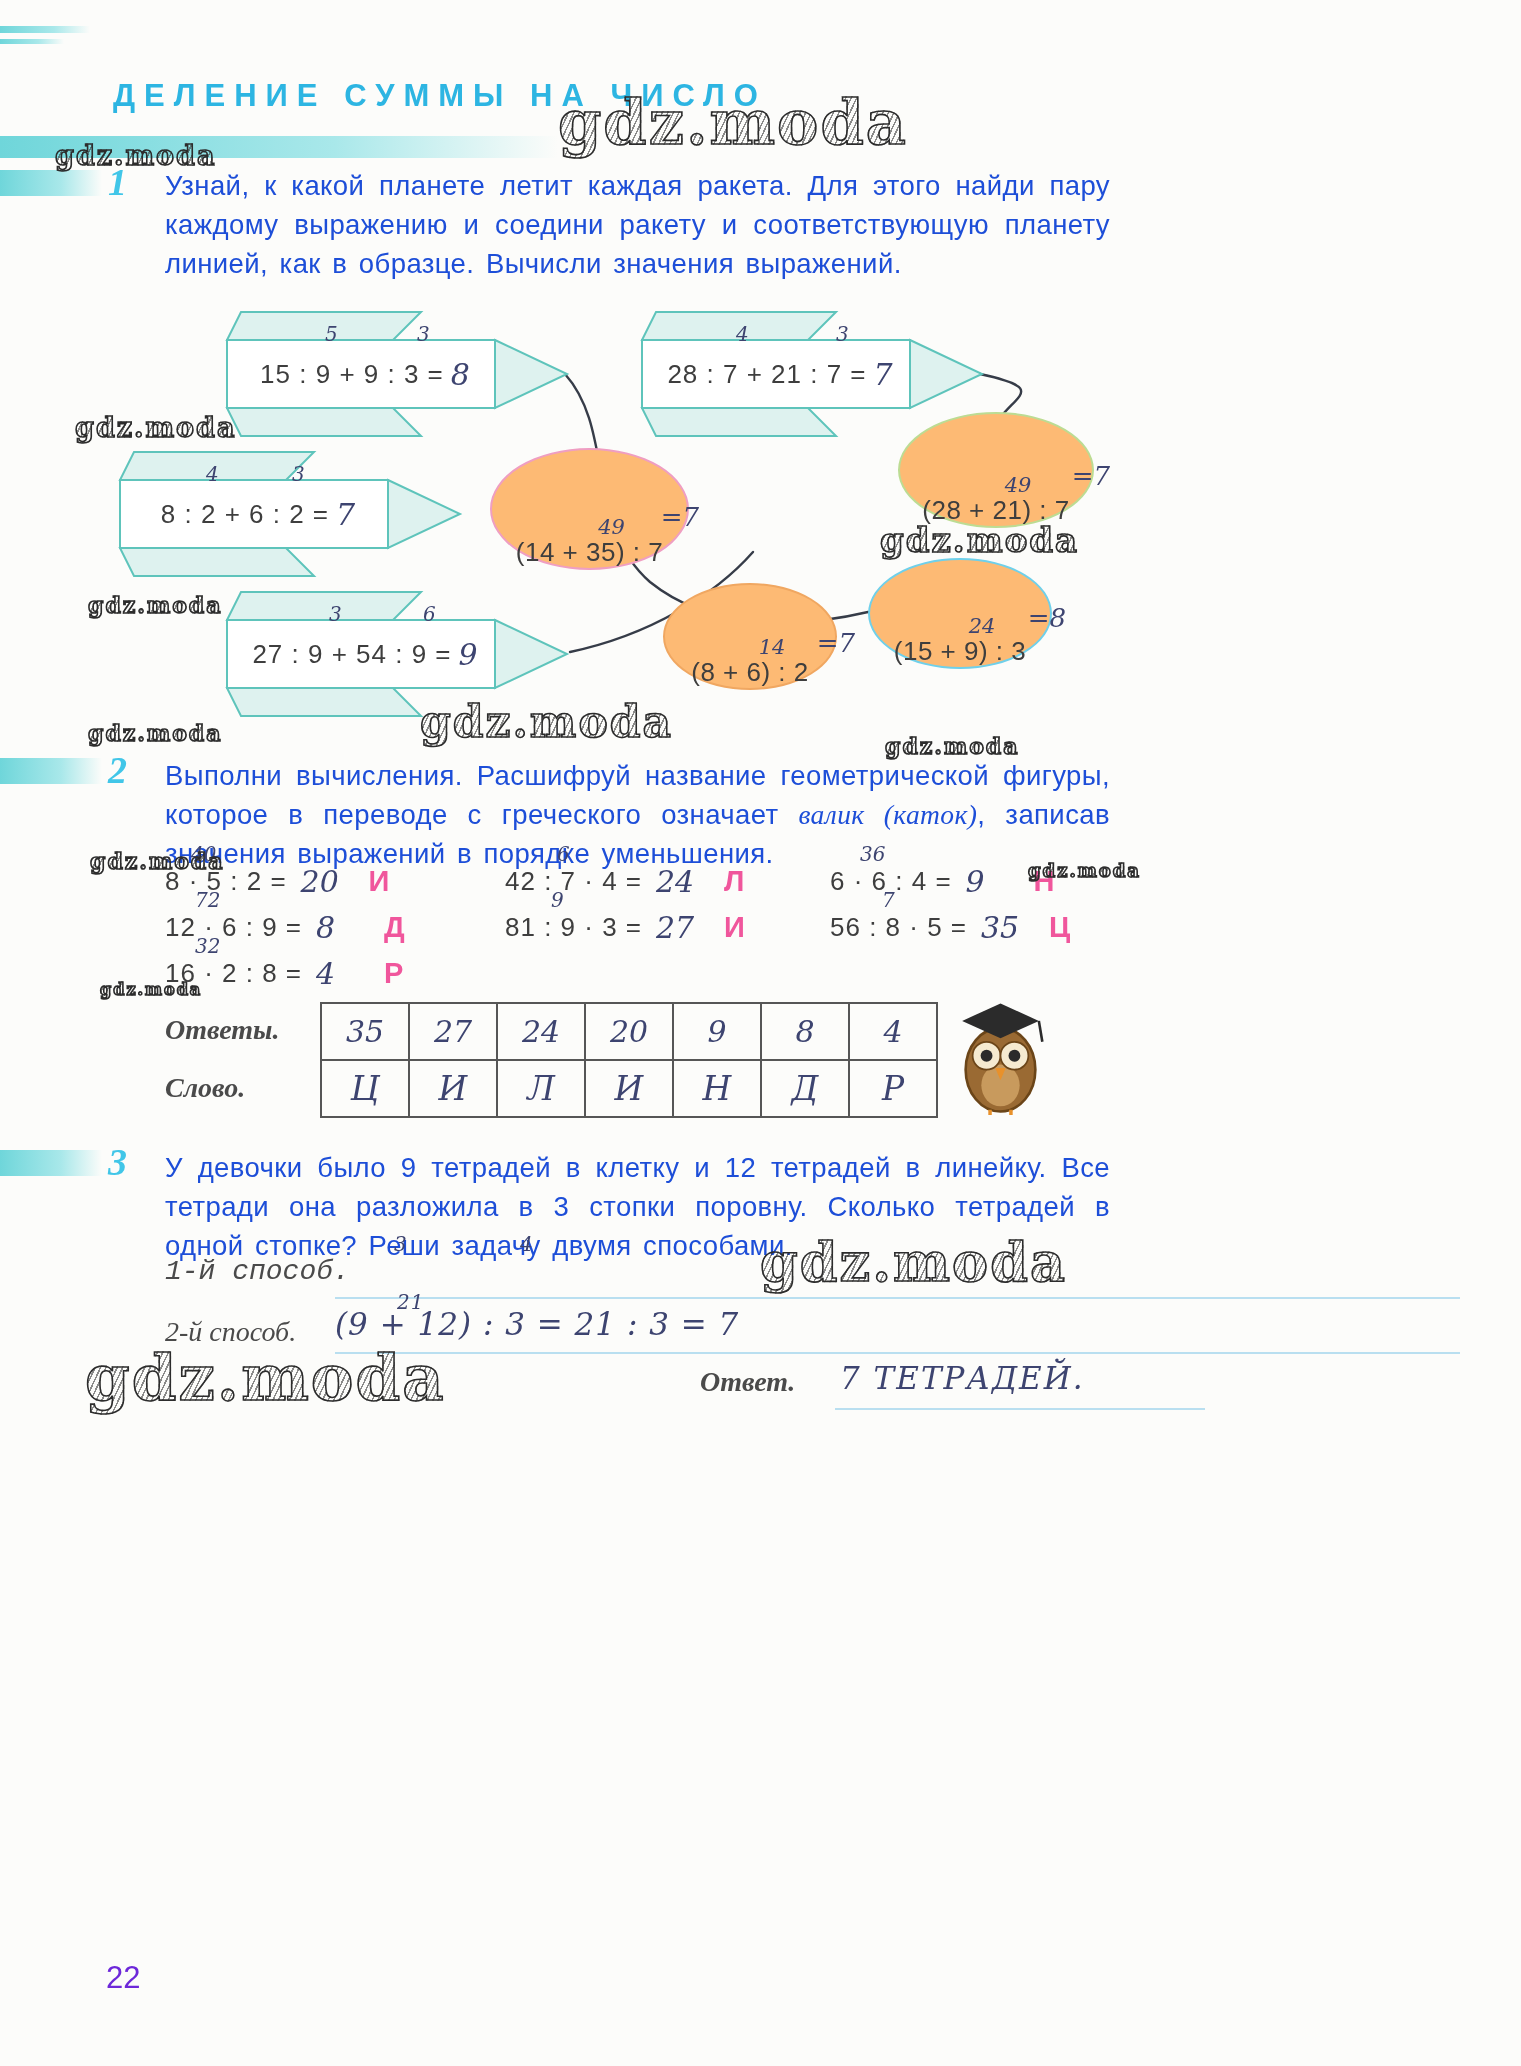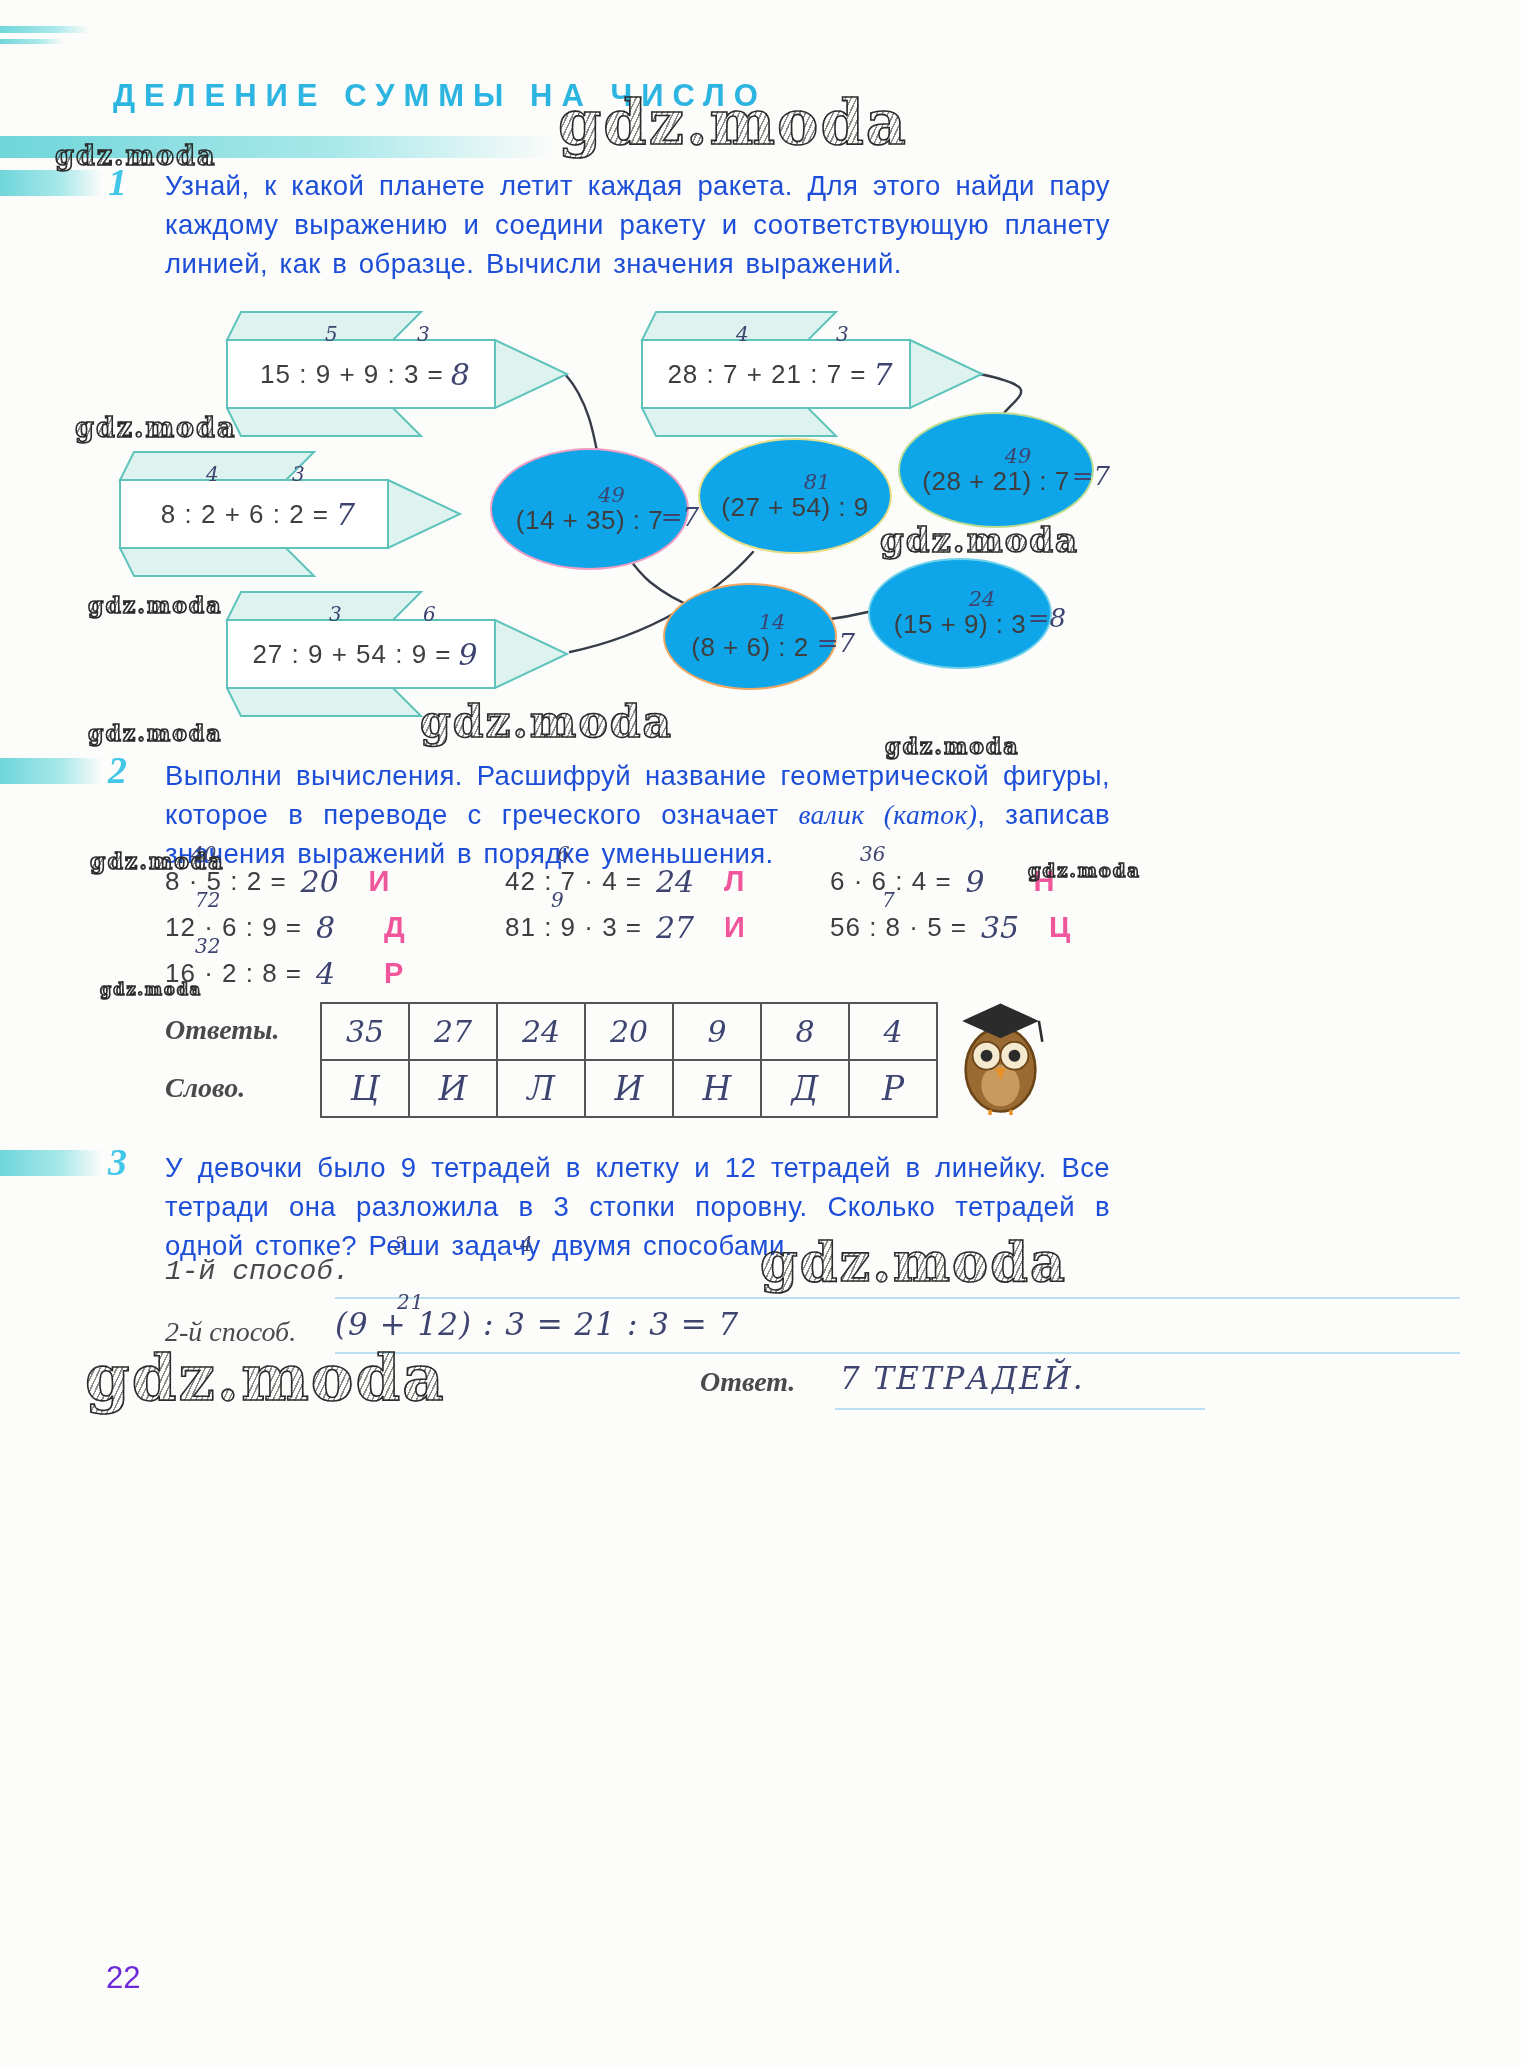--- a/index.html
+++ b/index.html
@@ -35,22 +35,22 @@
   
   .diagram{position:absolute; left:0; top:290px; width:1521px; height:480px;}
   .rocket{position:absolute; width:345px; height:128px;}
   .rocket svg{position:absolute; inset:0; width:100%; height:100%;}
   .rocket-expr{
     position:absolute; left:6px; top:34px; width:268px; height:60px;
     display:flex; align-items:center; justify-content:center; gap:7px;
   }
   .pexpr{font-size:26px; color:#3e3e3e; letter-spacing:1px; white-space:nowrap;}
   .rocket .ans{font-size:30px;}
-  .planet{position:absolute; border-radius:50%; background:#0ea5e9;
-    display:flex; flex-direction:column; align-items:center; justify-content:center;}
+  .planet{position:absolute; border-radius:50%; background:#fdba74;
+    display:flex; flex-direction:column; align-items:center; justify-content:flex-end;}
   .planet-hint{font-size:21px; transform:translateX(22px); margin-bottom:-2px;}
   .planet-expr{font-size:26px; color:#3e3e3e; letter-spacing:.5px; white-space:nowrap;}
   .planet-ans{position:absolute; font-size:26px; white-space:nowrap;}
   .planet-pink{border:2.5px solid #ef9ec2;}
   .planet-yellow{border:2.5px solid #e9dd86;}
   .planet-green{border:2.5px solid #bcdc93;}
   .planet-orange{border:2.5px solid #f0a761;}
   .planet-cyan{border:2.5px solid #6fd0ea;}
   .lines-svg{position:absolute; inset:0; pointer-events:none;}
   
@@ -151,25 +151,20 @@
       <div class="rocket-expr">
         <span class="pexpr">27 : 9 + 54 : 9 =</span>
         <span class="hw ans">9</span>
       </div>
     </div>
 
     <div class="planet planet-pink" style="left:490px;top:158px;width:195px;height:118px;">
       <span class="hw planet-hint">49</span>
       <span class="planet-expr">(14 + 35) : 7</span>
       <span class="hw planet-ans" style="right:-12px;top:44%;">=7</span>
-    </div>
-    <div class="planet planet-yellow" style="left:698px;top:148px;width:190px;height:112px;">
-      <span class="hw planet-hint">81</span>
-      <span class="planet-expr">(27 + 54) : 9</span>
-      <span class="hw planet-ans" style="right:-56px;top:8px;">=9</span>
     </div>
     <div class="planet planet-green" style="left:898px;top:122px;width:192px;height:112px;">
       <span class="hw planet-hint">49</span>
       <span class="planet-expr">(28 + 21) : 7</span>
       <span class="hw planet-ans" style="right:-18px;top:42%;">=7</span>
     </div>
     <div class="planet planet-orange" style="left:663px;top:293px;width:170px;height:103px;">
       <span class="hw planet-hint">14</span>
       <span class="planet-expr">(8 + 6) : 2</span>
       <span class="hw planet-ans" style="right:-20px;top:42%;">=7</span>

